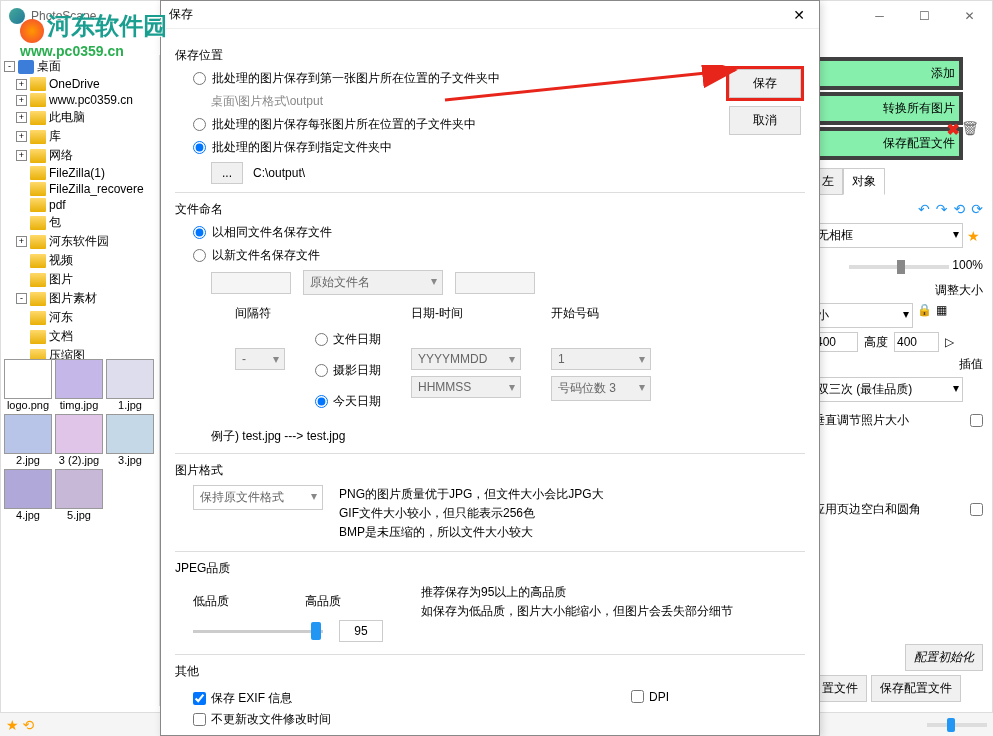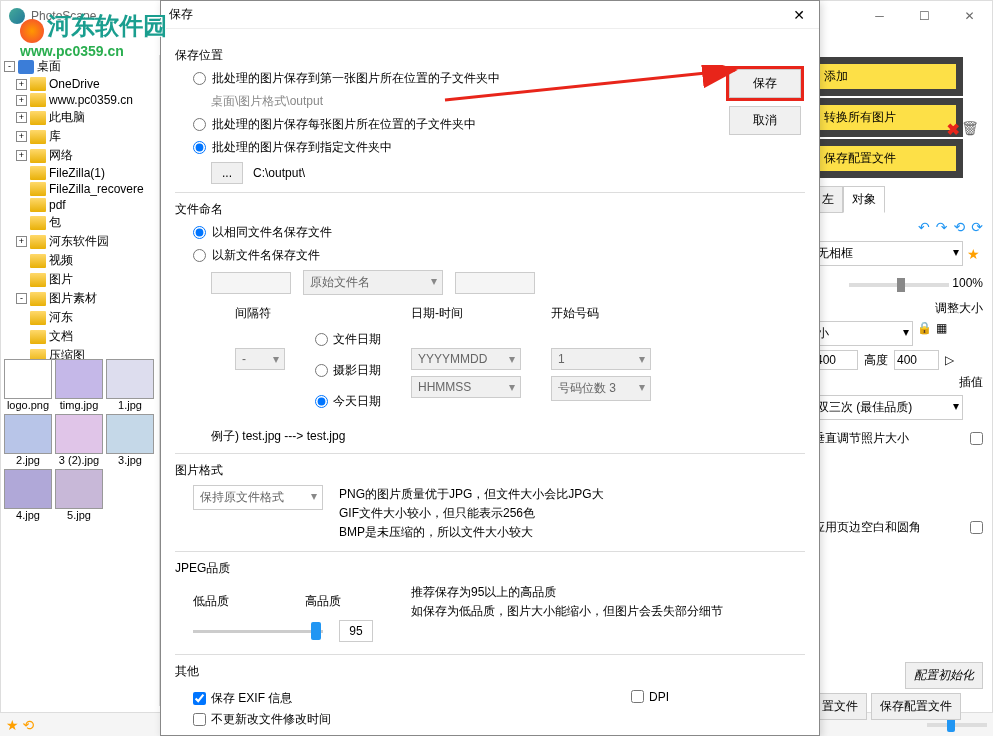--- a/index.html
+++ b/index.html
@@ -40,21 +40,21 @@
     .thumb-lbl { font-size: 11px; white-space: nowrap; overflow: hidden; text-overflow: ellipsis; }
     
     
     .bottom-bar { position: absolute; bottom: 0; left: 0; right: 0; height: 24px; background: #f5f5f5; border-top: 1px solid #ddd; display: flex; align-items: center; padding: 0 6px; gap: 4px; }
     .star-icon { color: #ffa000; font-size: 14px; }
     .slider-bottom { width: 60px; height: 4px; background: #ddd; position: relative; margin-left: auto; }
     .slider-bottom::after { content: ''; position: absolute; width: 8px; height: 14px; background: #2196f3; top: -5px; left: 20px; border-radius: 2px; }
     
     
     .right-panel { position: absolute; right: 10px; top: 55px; width: 170px; }
-    .btn-wide { display: block; width: 150px; padding: 4px; margin: 2px 0; background: #fde047; border: 7px solid #404040; text-align: left; }
+    .btn-wide { display: block; width: 150px; padding: 4px; margin: 2px 0; background: #86efac; border: 4px solid #404040; text-align: right; }
     .tabs-right { display: flex; margin-top: 8px; }
     .tab-r { padding: 4px 8px; border: 1px solid #ccc; background: #f0f0f0; }
     .tab-r.active { background: #fff; border-bottom-color: #fff; }
     .small-icons { display: flex; gap: 6px; margin: 6px 0; justify-content: flex-end; }
     .small-icons span { color: #2196f3; font-size: 14px; cursor: pointer; }
     .dropdown-r { width: 150px; padding: 3px; border: 1px solid #ccc; background: #fff; display: flex; justify-content: space-between; }
     .num-field { display: flex; gap: 6px; margin: 4px 0; align-items: center; }
     .num-field input { width: 45px; padding: 2px; border: 1px solid #ccc; }
     .section-r { margin: 10px 0; }
     .section-title-r { text-align: right; margin-bottom: 4px; }
@@ -91,21 +91,21 @@
     .num-combo { width: 100px; }
     .example { margin: 14px 0 8px 36px; }
     
     .format-row { display: flex; align-items: flex-start; gap: 16px; margin-left: 18px; }
     .format-desc { line-height: 1.6; }
     
     .quality-row { display: flex; align-items: center; gap: 16px; margin: 10px 0 4px 18px; }
     .slider-q { width: 130px; height: 20px; position: relative; }
     .slider-track { position: absolute; top: 9px; left: 0; right: 0; height: 3px; background: #ccc; }
     .slider-thumb { position: absolute; width: 10px; height: 18px; background: #2196f3; top: 1px; right: 2px; border-radius: 2px; }
-    .quality-val { width: 34px; text-align: center; padding: 3px; border: 1px solid #ccc; }
+    .quality-val { width: 44px; text-align: center; padding: 3px; border: 1px solid #ccc; }
     .quality-desc { margin-left: 18px; line-height: 1.6; }
     
     .other-row { display: flex; gap: 40px; margin-left: 18px; }
     .check-row { display: flex; align-items: center; gap: 5px; margin: 4px 0; }
     
     
     .dlg-btns { position: absolute; right: 18px; top: 40px; display: flex; flex-direction: column; gap: 8px; }
     .dlg-btn { width: 72px; padding: 5px; background: #f0f0f0; border: 1px solid #ccc; cursor: pointer; }
     .save-highlight { outline: 3px solid #e8251a; outline-offset: 0px; }
     

